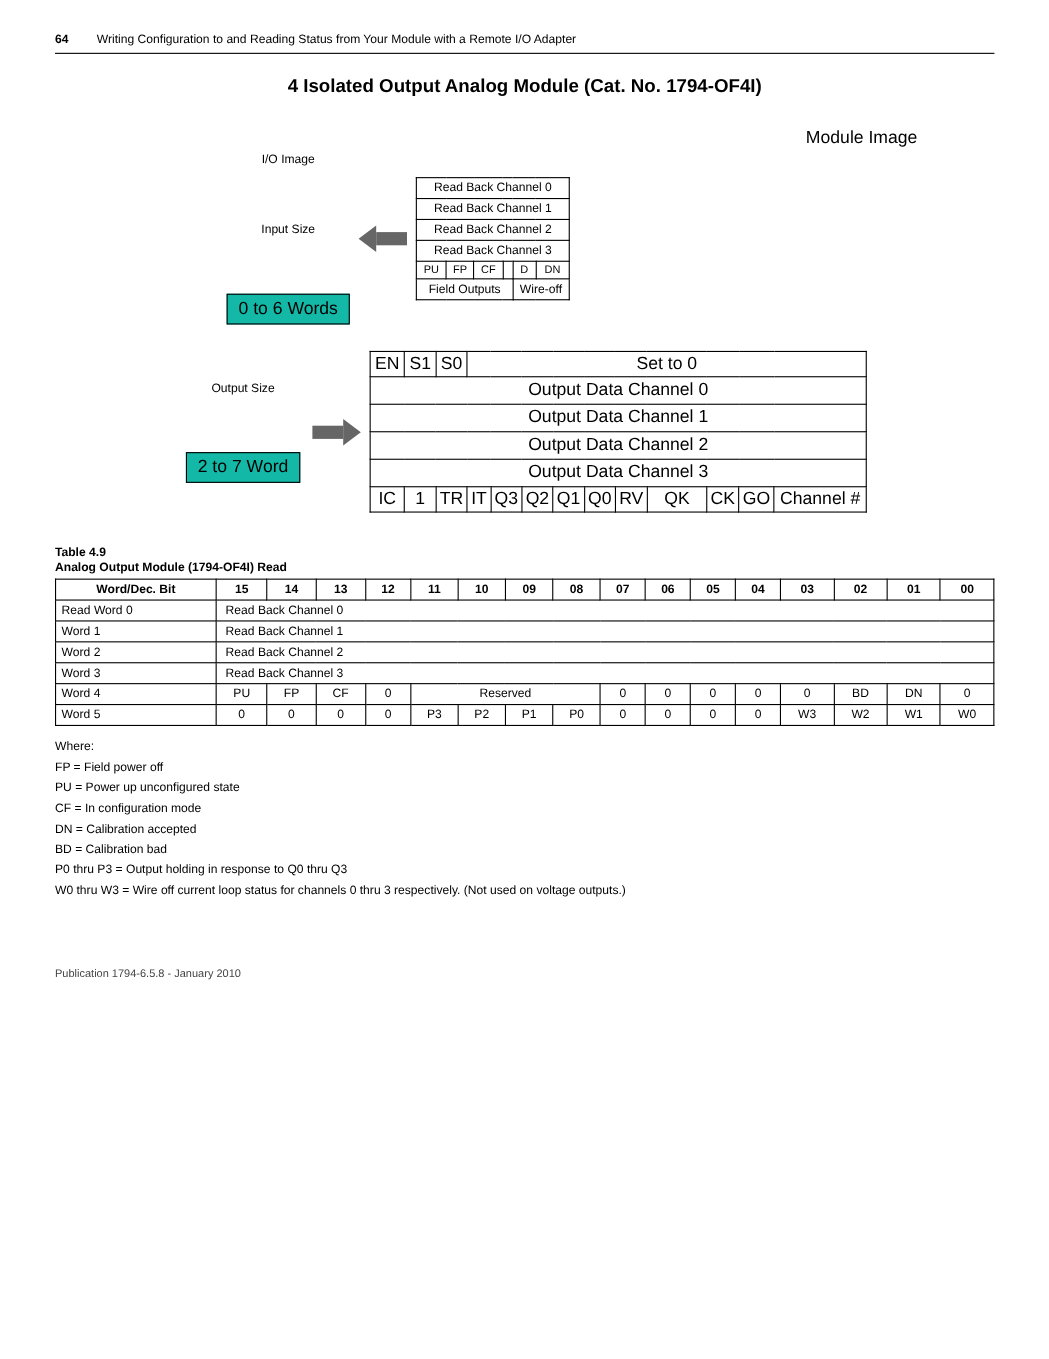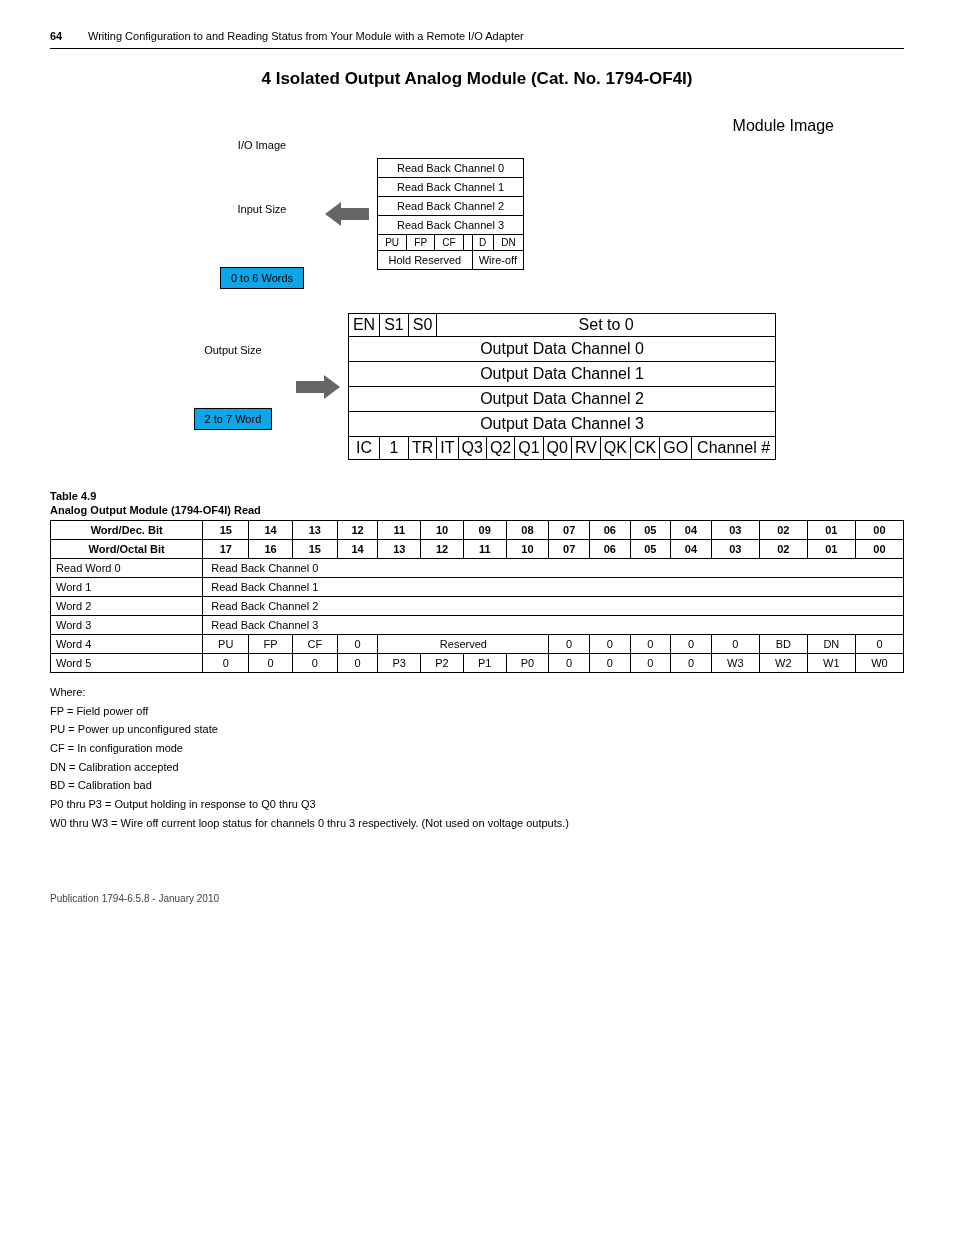--- a/index.html
+++ b/index.html
@@ -69,22 +69,22 @@
 
     .input-size-label {
       font-size: 11px;
       text-align: center;
       margin-bottom: 4px;
     }
 
     .words-box {
       border: 1.5px solid #000;
       padding: 4px 10px;
-      font-size: 11px;
-      background: #0ea5e9;
+      font-size: 16px;
+      background: #14b8a6;
       white-space: nowrap;
     }
 
     
     .input-table {
       border-collapse: collapse;
       flex: 1;
     }
 
     .input-table td {
@@ -260,21 +260,21 @@
             </tr>
             <tr class="small-cells">
               <td style="padding:2px 4px;">PU</td>
               <td style="padding:2px 4px;">FP</td>
               <td style="padding:2px 4px;">CF</td>
               <td colspan="9" style="padding:2px 4px;"></td>
               <td style="padding:2px 4px;">D</td>
               <td colspan="2" style="padding:2px 4px;">DN</td>
             </tr>
             <tr>
-              <td colspan="9" style="text-align:center;">Hold Reserved</td>
+              <td colspan="9" style="text-align:center;">Field Outputs</td>
               <td colspan="6" style="text-align:center;">Wire-off</td>
             </tr>
           </tbody>
             </table>
         </div>
       </div>
 
       <div class="bottom-row-diagram">
         <div class="io-left-block">
           <div class="input-size-label">Output Size</div>
@@ -308,21 +308,21 @@
             <tr class="small-cells">
               <td style="padding:2px 3px;">IC</td>
               <td style="padding:2px 3px;">1</td>
               <td style="padding:2px 3px;">TR</td>
               <td style="padding:2px 3px;">IT</td>
               <td style="padding:2px 3px;">Q3</td>
               <td style="padding:2px 3px;">Q2</td>
               <td style="padding:2px 3px;">Q1</td>
               <td style="padding:2px 3px;">Q0</td>
               <td style="padding:2px 3px;">RV</td>
-              <td style="padding:2px 3px;">QK</td>
+              <td style="padding:2px 15px;">QK</td>
               <td style="padding:2px 3px;">CK</td>
               <td style="padding:2px 3px;">GO</td>
               <td colspan="3" style="padding:2px 5px; text-align:center;">Channel #</td>
             </tr>
           </tbody>
             </table>
         </div>
       </div>
     </div>
   </div>
@@ -345,39 +345,20 @@
           <th>08</th>
           <th>07</th>
           <th>06</th>
           <th>05</th>
           <th>04</th>
           <th>03</th>
           <th>02</th>
           <th>01</th>
           <th>00</th>
         </tr>
-        <tr class="bold-row">
-          <th>Word/Octal Bit</th>
-          <th>17</th>
-          <th>16</th>
-          <th>15</th>
-          <th>14</th>
-          <th>13</th>
-          <th>12</th>
-          <th>11</th>
-          <th>10</th>
-          <th>07</th>
-          <th>06</th>
-          <th>05</th>
-          <th>04</th>
-          <th>03</th>
-          <th>02</th>
-          <th>01</th>
-          <th>00</th>
-        </tr>
       </thead>
       <tbody>
         <tr class="span-row">
           <td class="row-label">Read Word 0</td>
           <td colspan="16" style="text-align:left; padding-left:8px;">Read Back Channel 0</td>
         </tr>
         <tr class="span-row">
           <td class="row-label">Word 1</td>
           <td colspan="16" style="text-align:left; padding-left:8px;">Read Back Channel 1</td>
         </tr>

